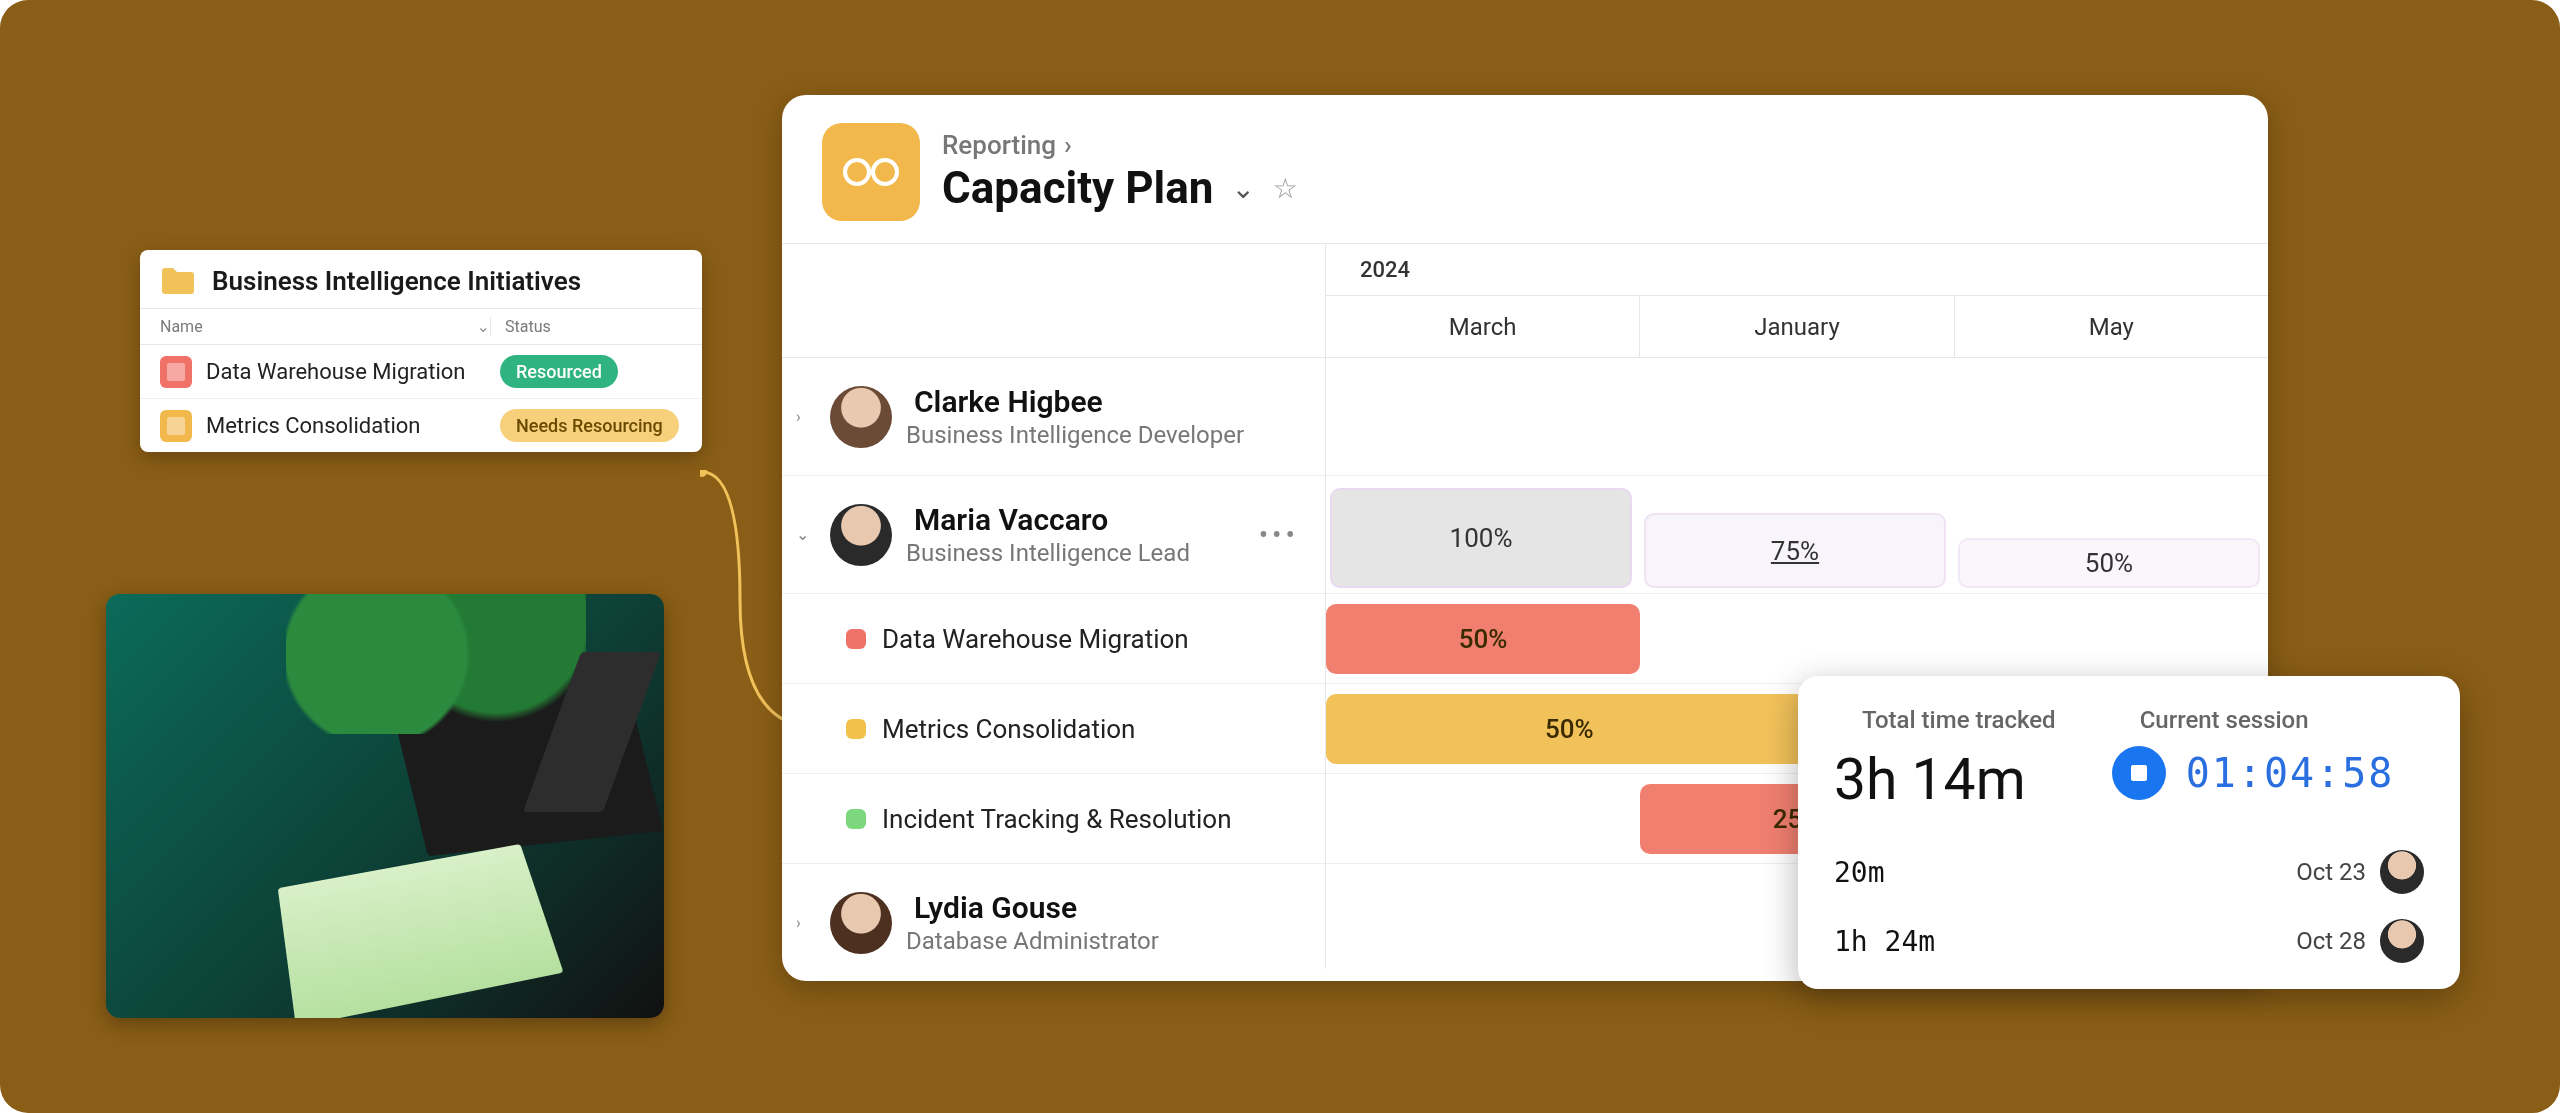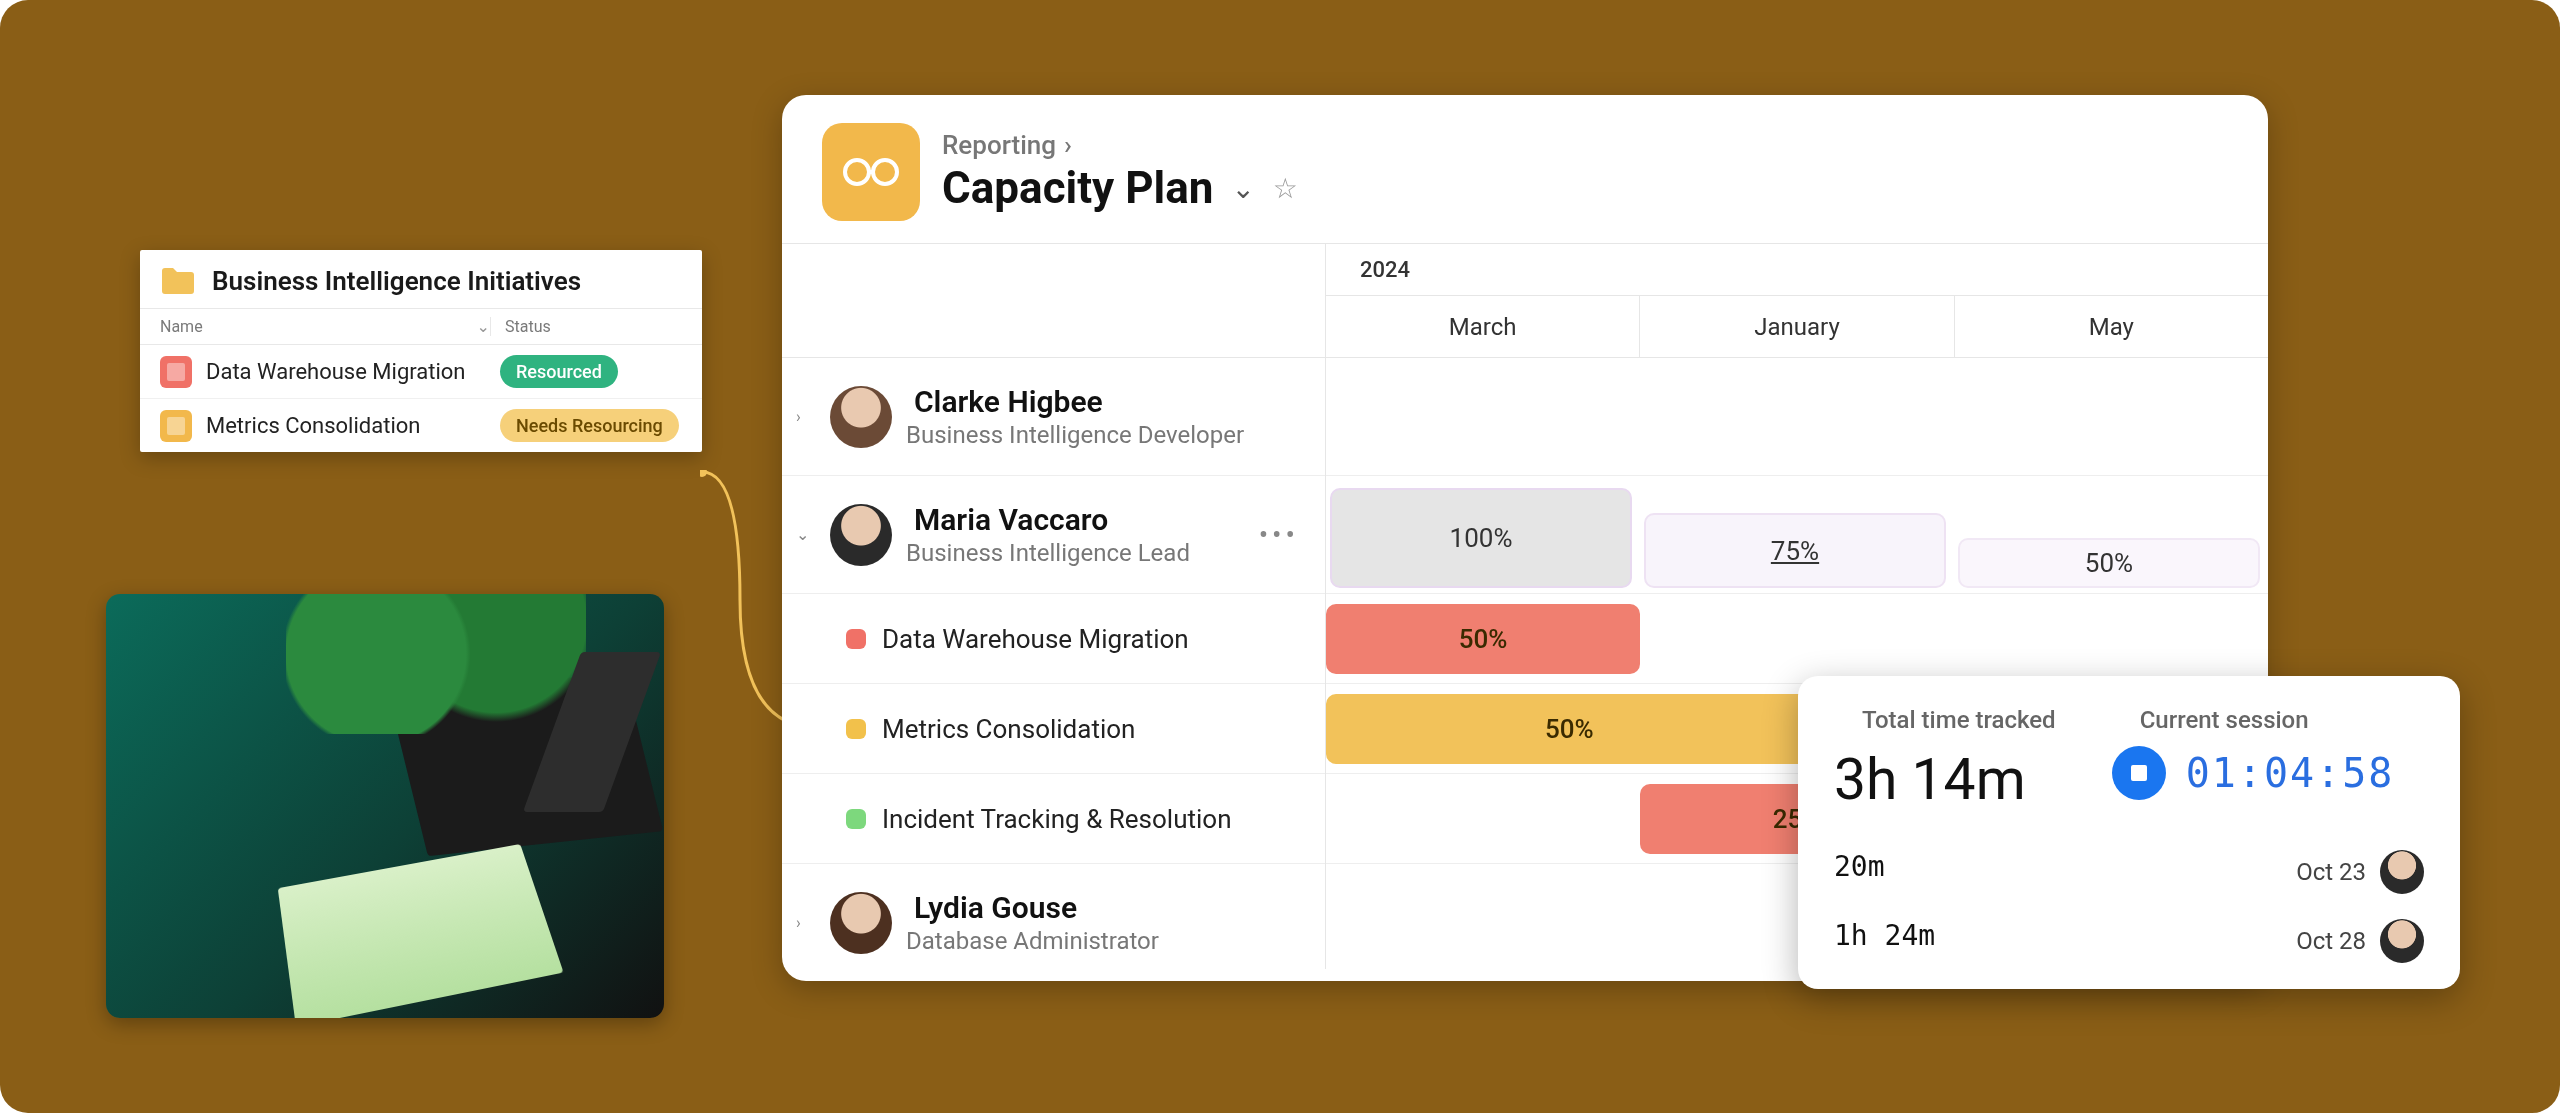--- a/index.html
+++ b/index.html
@@ -18,21 +18,21 @@
       background: #8a5e16;
       border-radius: 28px;
     }
 
     
     .bi-card {
       position: absolute;
       left: 140px; top: 250px;
       width: 562px;
       background: #fff;
-      border-radius: 2px;
+      border-radius: 8px;
       box-shadow: 0 6px 20px rgba(0,0,0,.25);
       overflow: hidden;
     }
     .bi-header {
       display: flex; align-items: center;
       gap: 16px; padding: 16px 20px 12px;
     }
     .bi-folder-icon {
       width: 36px; height: 30px; border-radius: 4px;
       display: inline-block; position: relative;
@@ -140,21 +140,21 @@
     }
     .timer-top { display:flex; gap:56px; }
     .timer-col .tlabel { font-size:24px; color:#666; font-weight:500;margin-left:28px; }
     .timer-col .tval { font-size:57px; font-weight:400; color:#111; margin-top:12px; }
     .timer-session { display:flex; align-items:center; gap:20px; margin-top:12px; }
     .stop-btn { width:54px; height:54px; border-radius:50%; background:#1a76f0; display:flex; align-items:center; justify-content:center; cursor:pointer; }
     .stop-btn .sq { width:16px; height:16px; background:#fff; border-radius:2px; }
     .session-time { font-family: "SFMono-Regular", Menlo, monospace; font-size:40px; color:#2a6ee0; letter-spacing:2px; }
 
     .tlog { margin-top:24px; }
-    .tlog-row { display:flex; align-items:flex-start; justify-content:space-between; padding:12px 0; border-top:1px solid transparent; }
+    .tlog-row { display:flex; align-items:center; justify-content:space-between; padding:12px 0; border-top:1px solid transparent; }
     .tlog-left { font-family: "SFMono-Regular", Menlo, monospace; font-size:28px; color:#111; }
     .tlog-right { display:flex; align-items:center; gap:14px; font-size:24px; color:#444; }
     .tlog-right .avatar-sm { width:44px; height:44px; border-radius:50%; }
 
     
     .av-f { background: radial-gradient(circle at 50% 35%, #e9c9b0 0 38%, transparent 40%), linear-gradient(#6b4a36,#6b4a36); }
     .av-f2 { background: radial-gradient(circle at 50% 35%, #e8c9b0 0 38%, transparent 40%), linear-gradient(#2a2a2a,#2a2a2a); }
     .av-f3 { background: radial-gradient(circle at 50% 35%, #e8c9b0 0 38%, transparent 40%), linear-gradient(#4d3020,#4d3020); }
   </style>
 </head>

